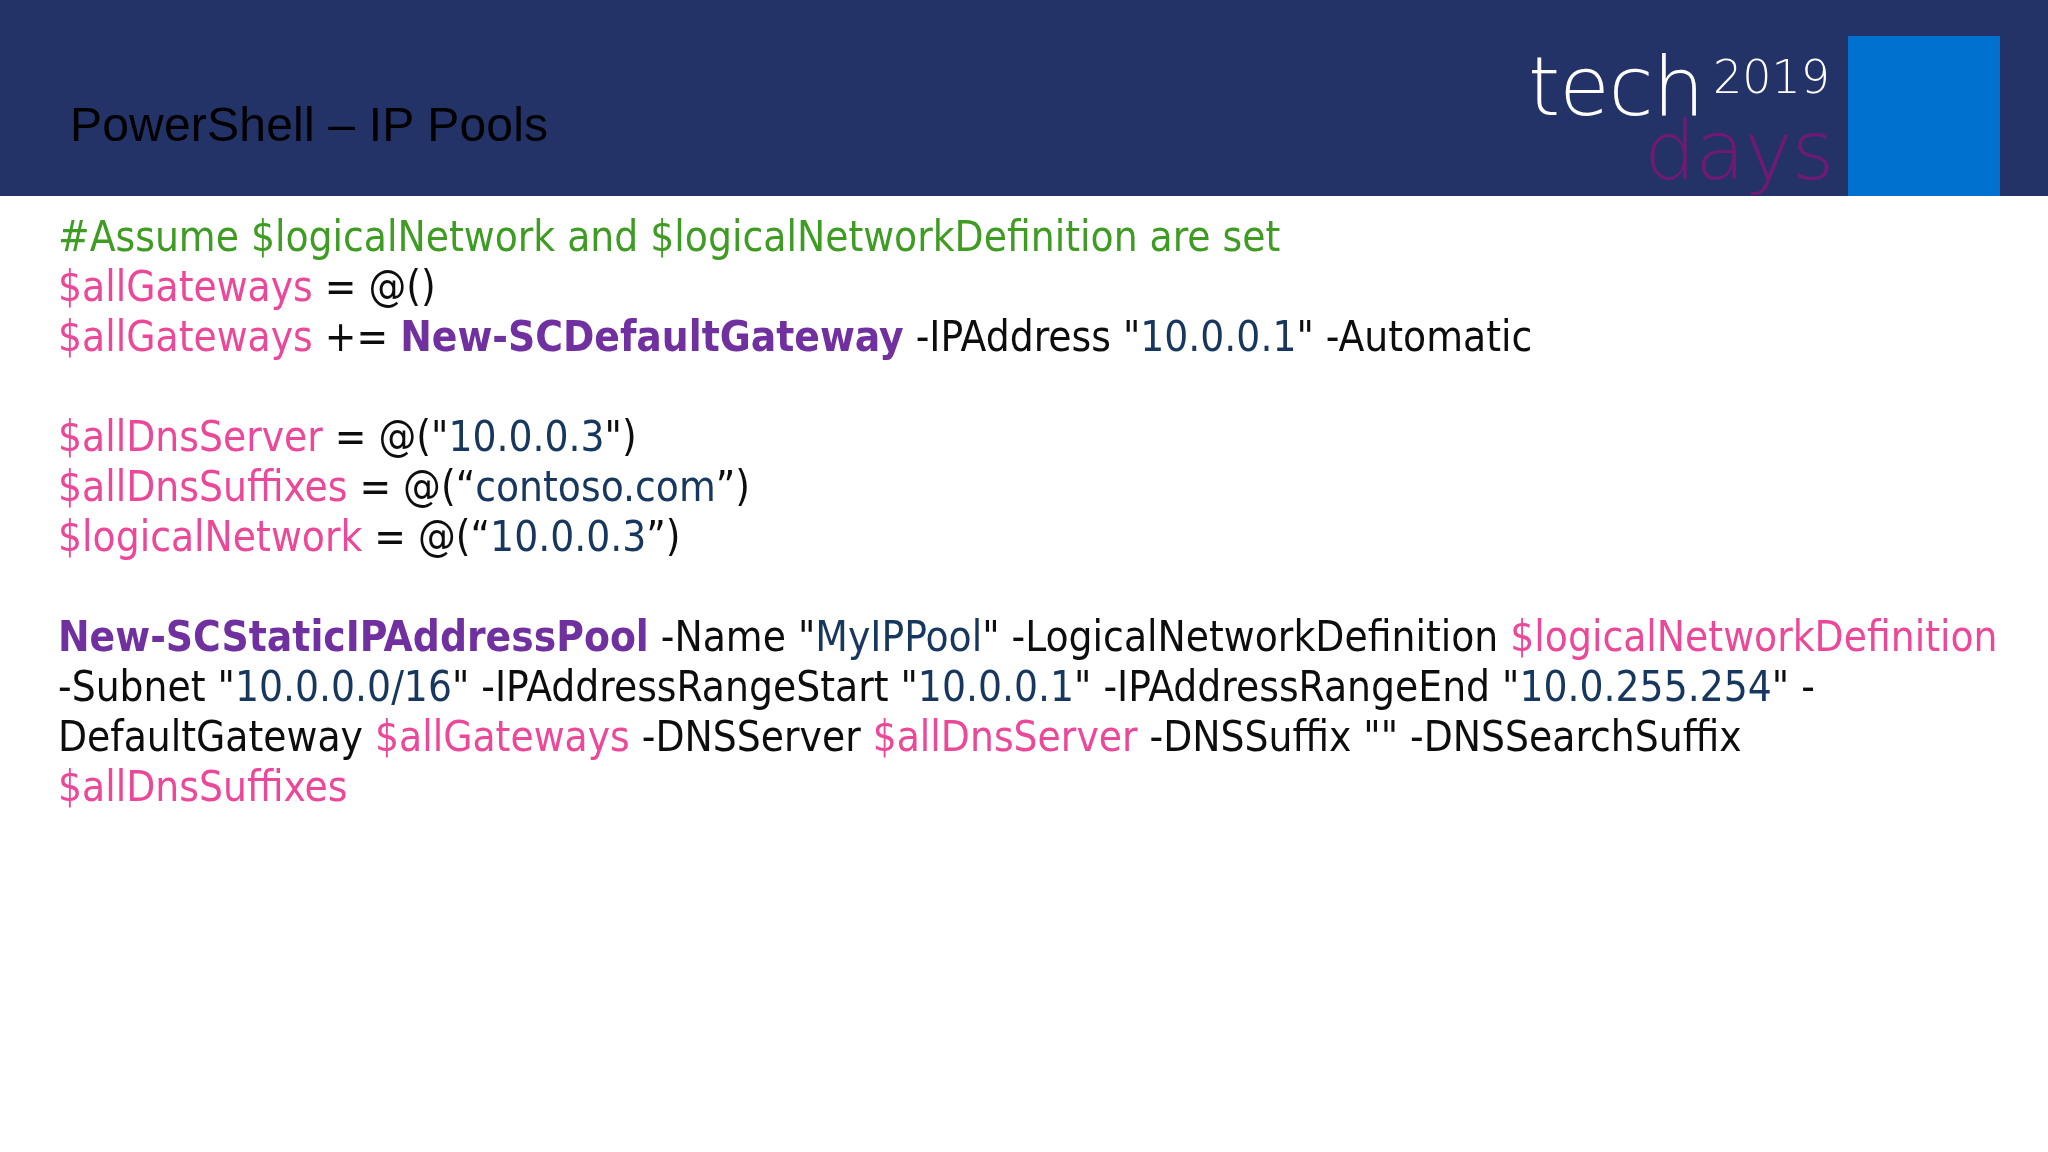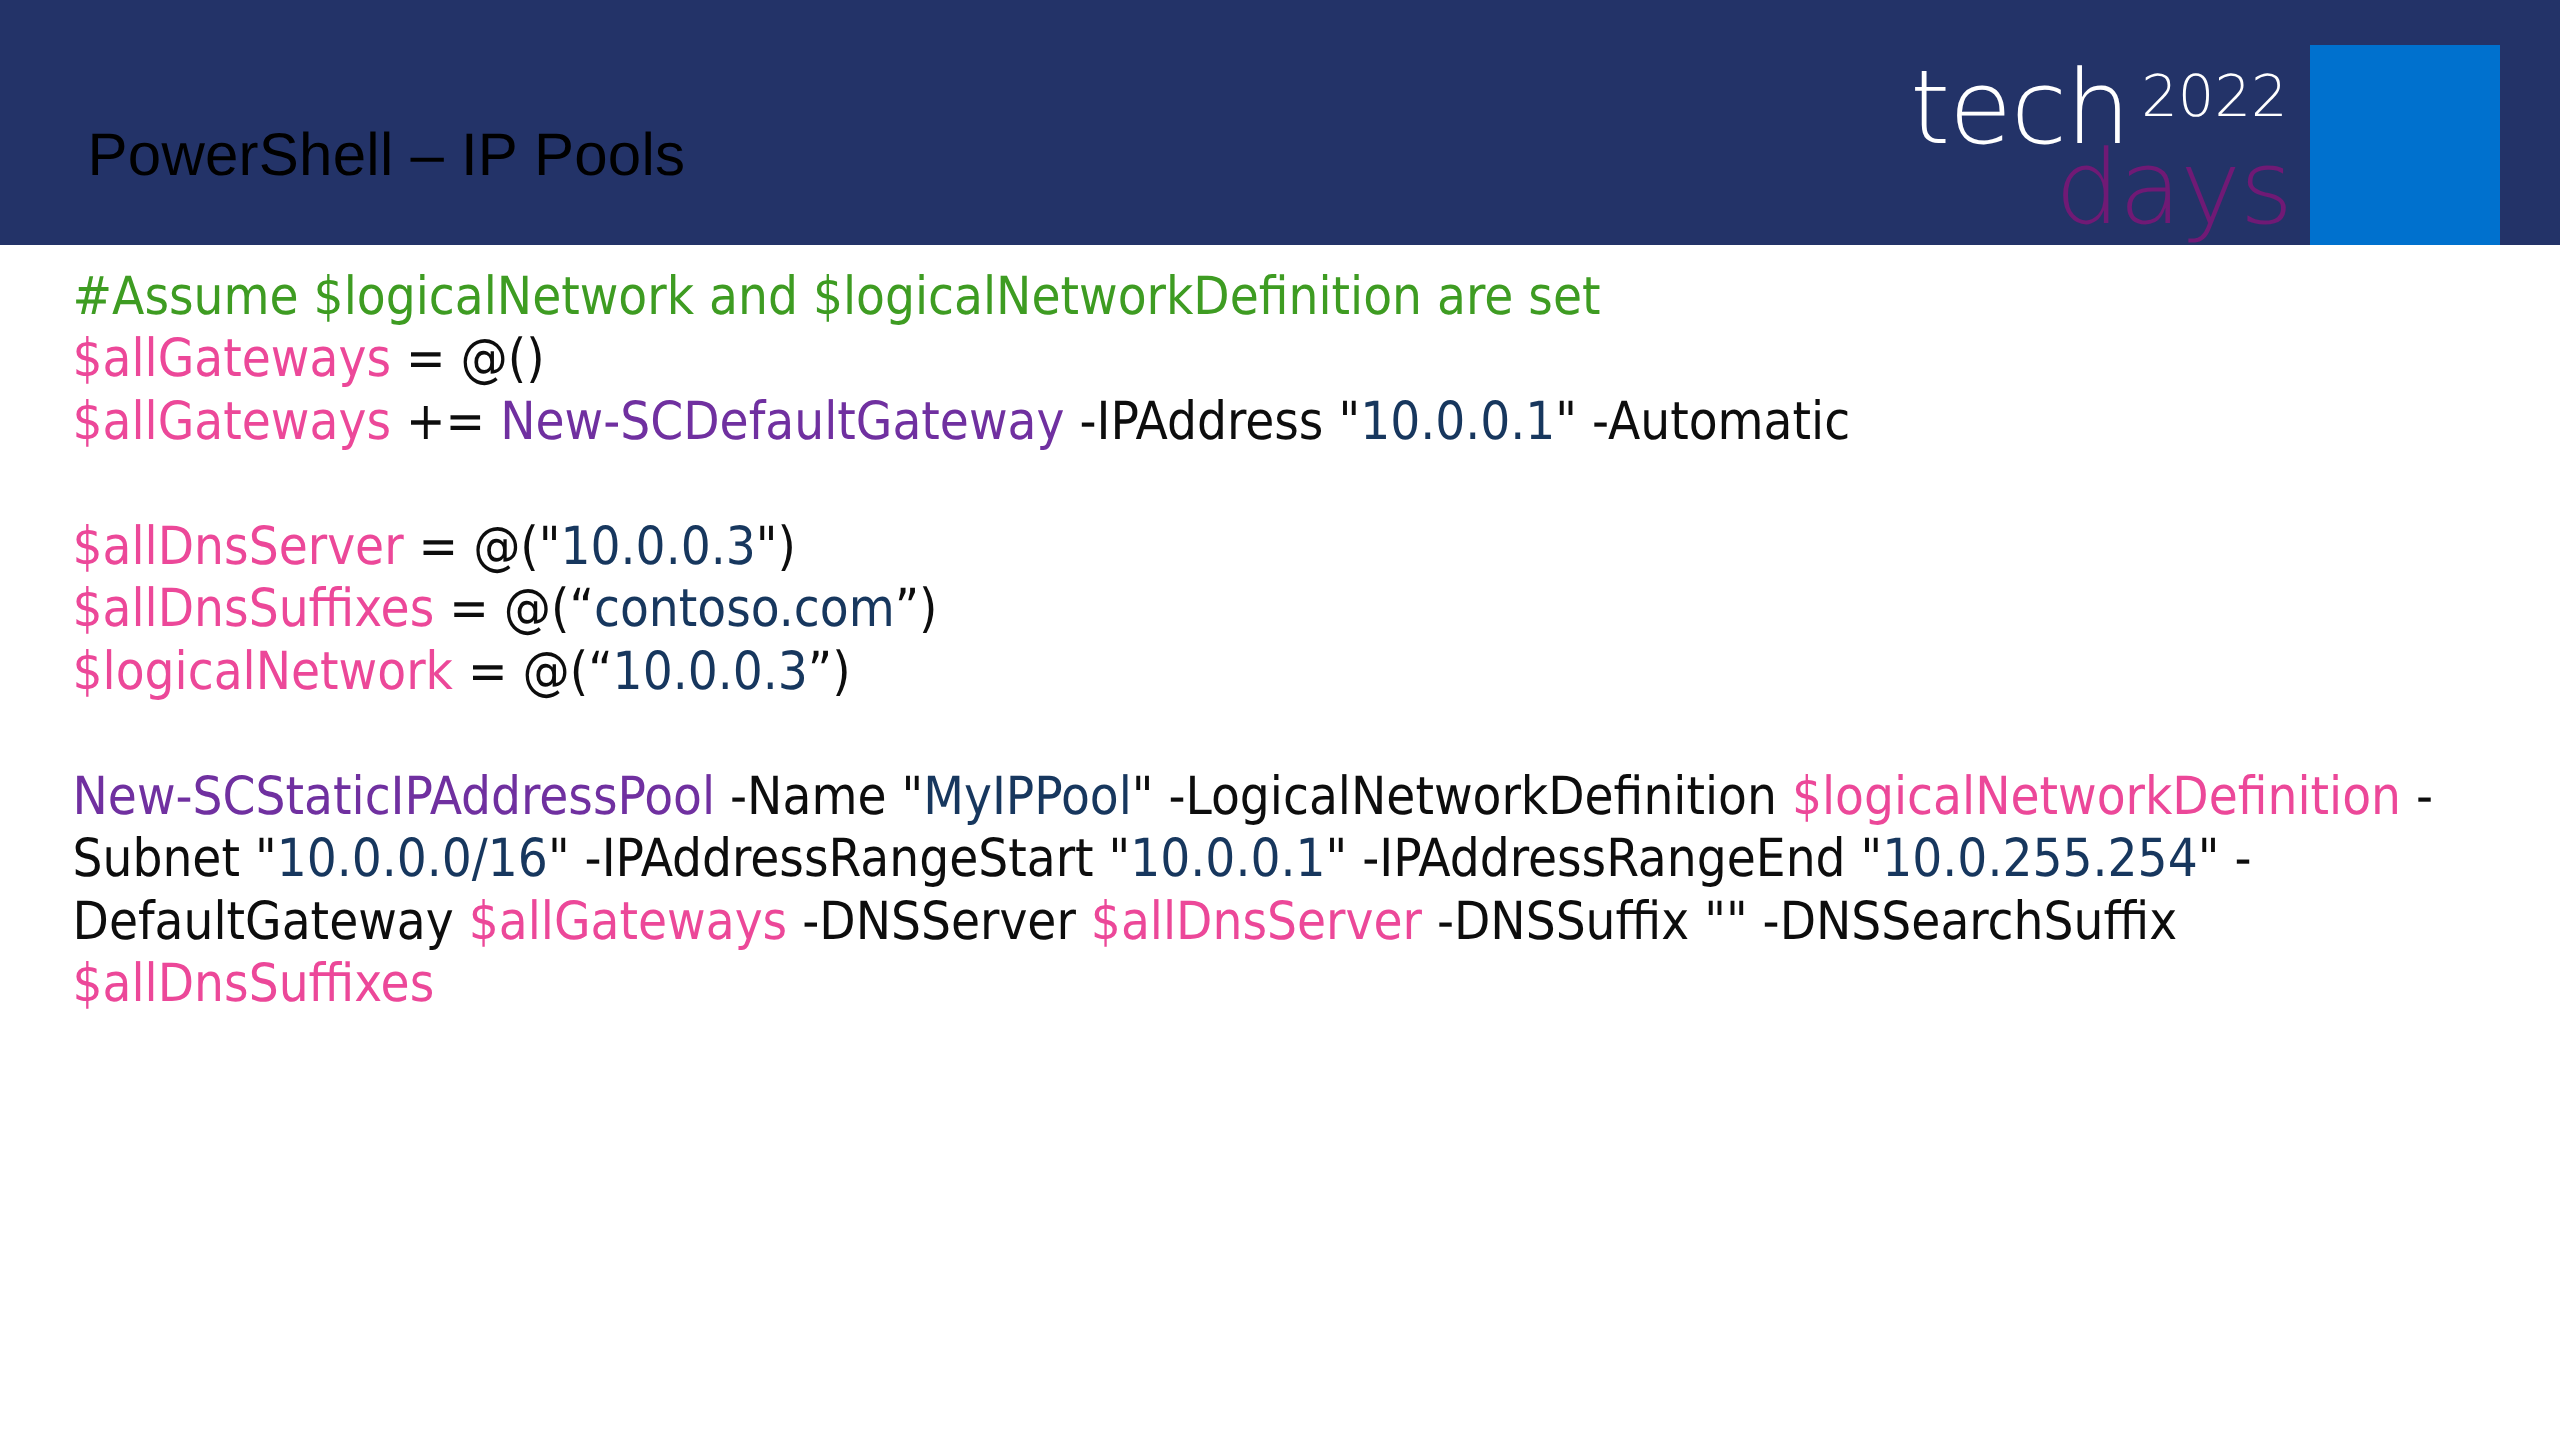--- a/index.html
+++ b/index.html
@@ -105,34 +105,34 @@
     min-height: 50px;
   }
   .code-line.blank {
     height: 50px;
   }
   .code-line.wrap {
     white-space: normal;
   }
   .tok-comment { color: #3E9C22; }
   .tok-var     { color: #ec4899; }
-  .tok-cmdlet  { color: #7030A0; }
+  .tok-cmdlet  { color: #7030A0; font-weight: bold; }
   .tok-str     { color: #17375E; }
   .tok-plain   { color: #0d0d0d; }
 </style>
 </head>
 <body>
 
 <div class="header-band"></div>
 
 <div class="slide-title">PowerShell – IP Pools</div>
 
 <div class="logo">
   <span class="logo-tech">tech</span>
-  <span class="logo-year">2022</span>
+  <span class="logo-year">2019</span>
   <span class="logo-days">days</span>
 </div>
 <div class="logo-square"></div>
 
 <div class="code-body">
 
 <div class="code-line"><span class="tok-comment">#Assume $logicalNetwork and $logicalNetworkDefinition are set</span></div>
     <div class="code-line"><span class="tok-var">$allGateways</span><span class="tok-plain"> = @()</span></div>
     <div class="code-line"><span class="tok-var">$allGateways</span><span class="tok-plain"> += </span><span class="tok-cmdlet">New-SCDefaultGateway</span><span class="tok-plain"> -IPAddress "</span><span class="tok-str">10.0.0.1</span><span class="tok-plain">" -Automatic</span></div>
     <div class="code-line blank"></div>

